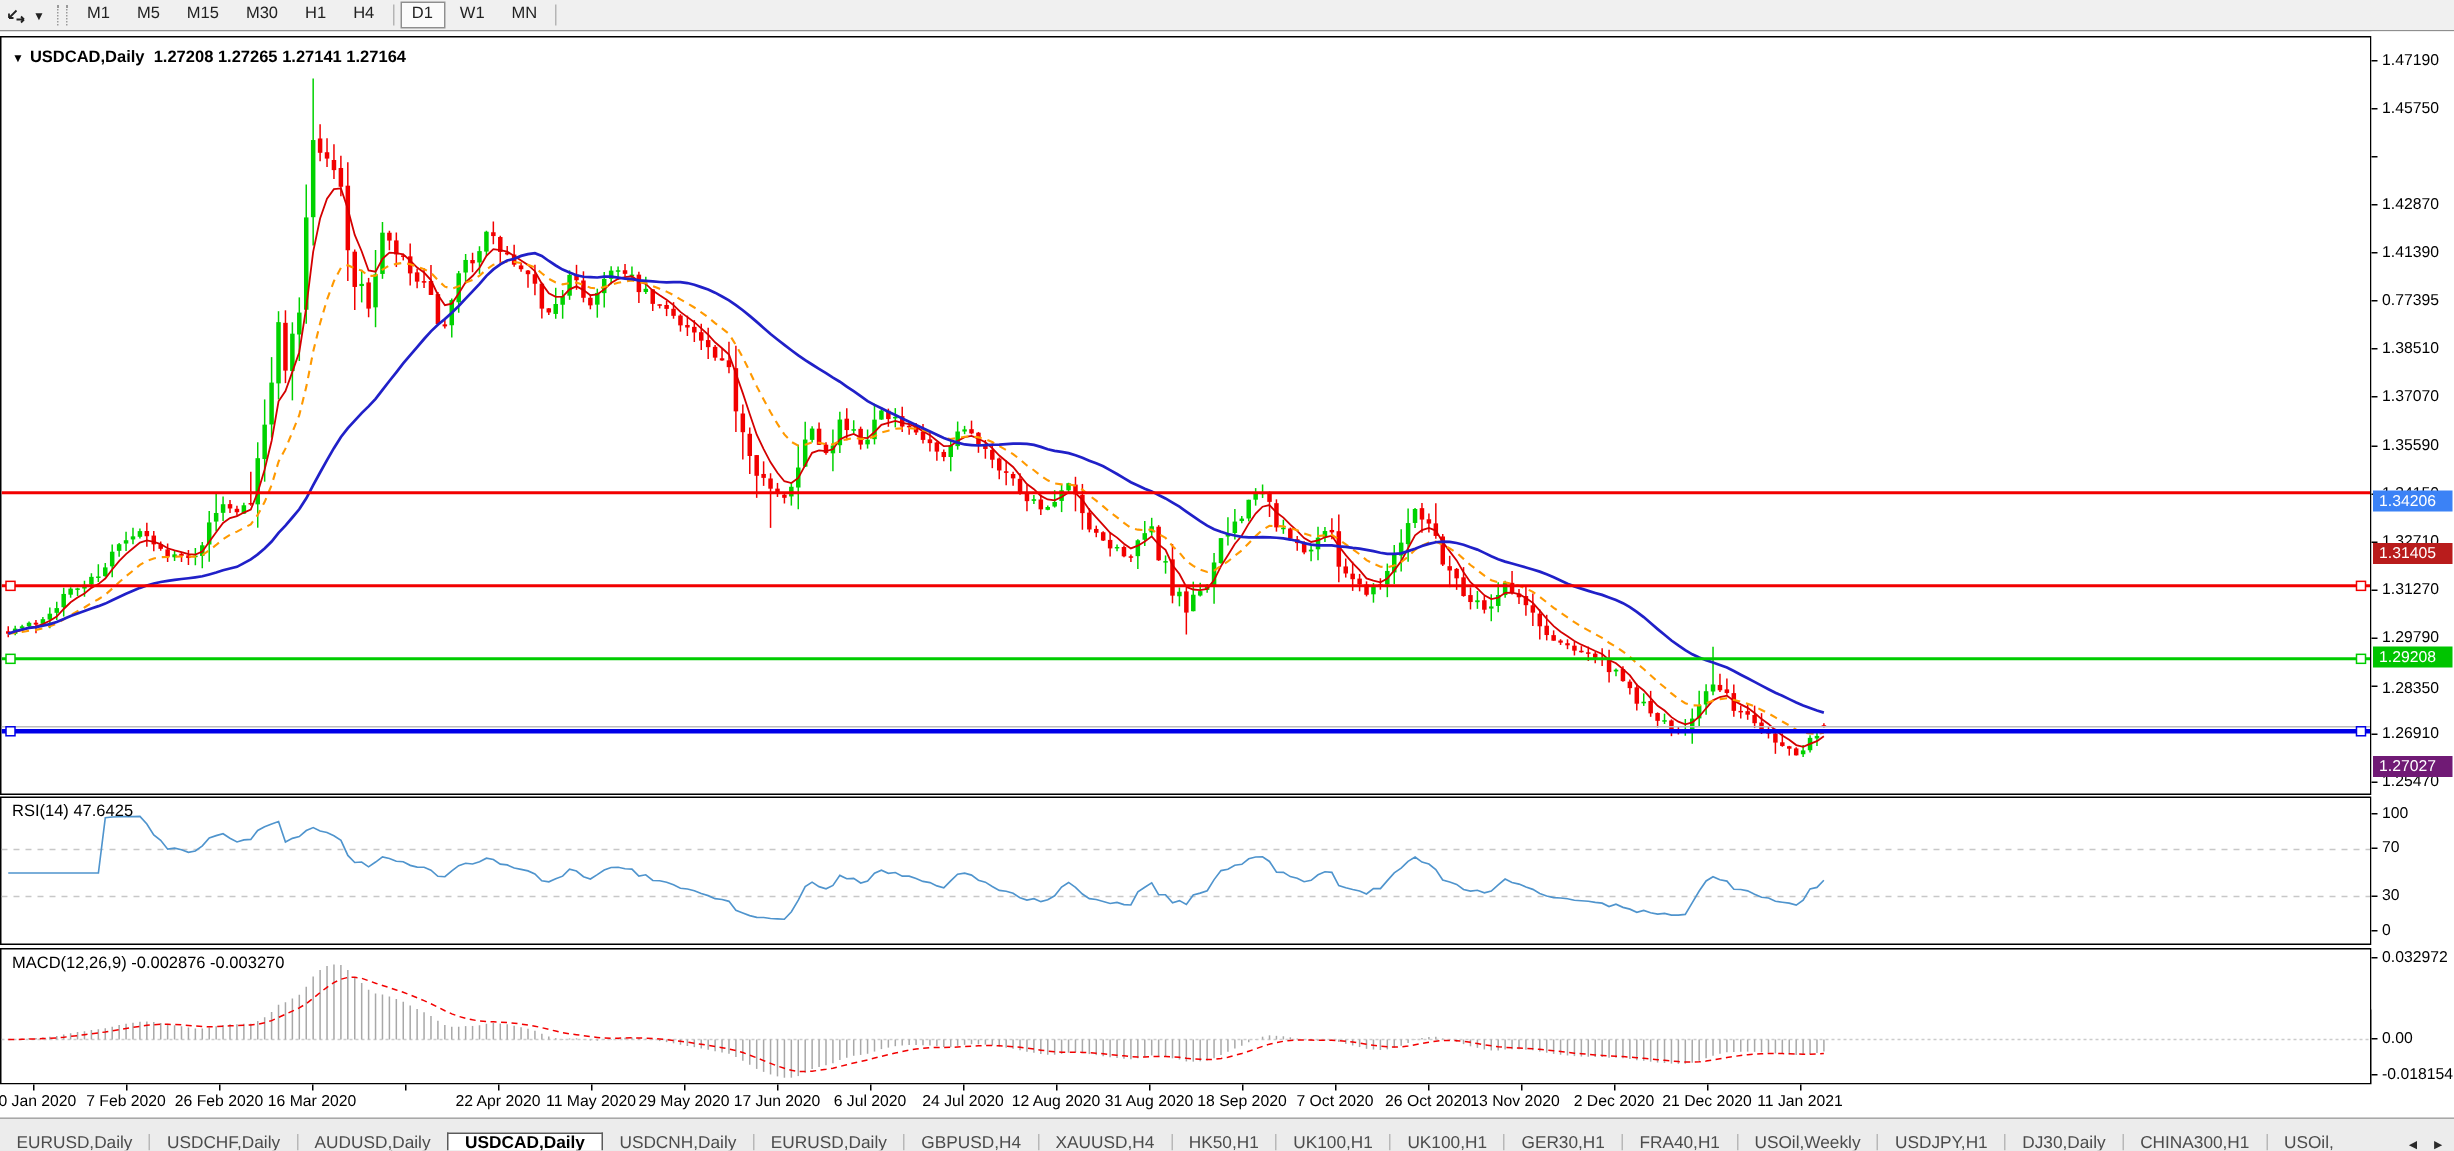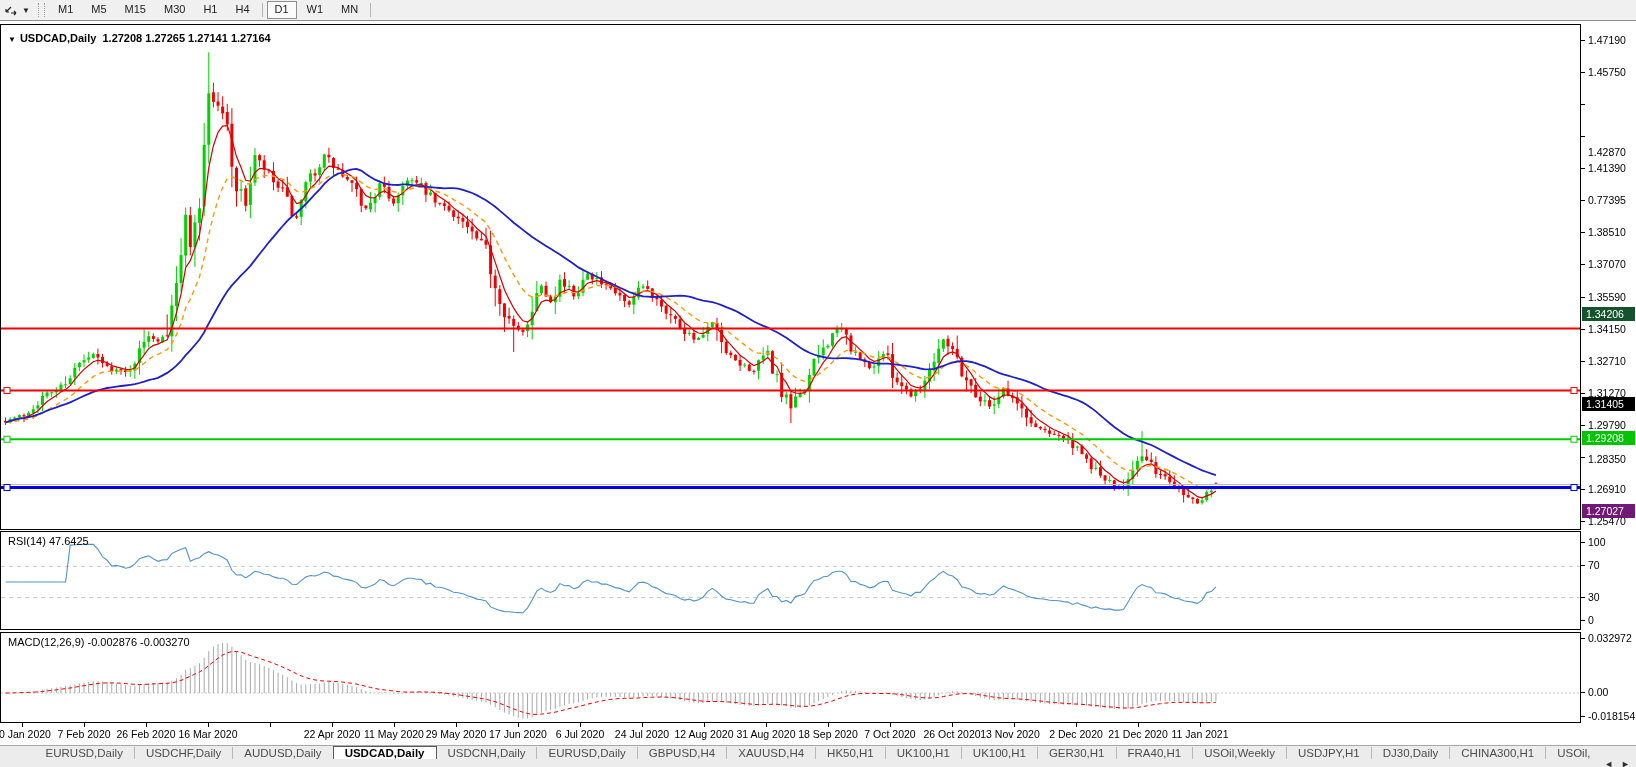--- a/index.html
+++ b/index.html
@@ -26,21 +26,21 @@
   .ax-lbl{position:absolute;left:7px;font-size:10.5px;color:#000;white-space:nowrap;}
   .ax-tick{position:absolute;left:0;width:4px;height:1px;background:#000;}
   .badge{position:absolute;left:1px;height:14px;line-height:14px;padding:0 3px 0 4px;font-size:10.5px;
          color:#fff;z-index:6;min-width:46px;}
   
   #date-row{position:absolute;left:0;top:702px;width:1636px;height:22px;background:#fff;}
   .d-lbl{position:absolute;top:5px;font-size:10.5px;color:#000;white-space:nowrap;transform:translateX(-50%);}
   .d-tick{position:absolute;top:0;width:1px;height:4px;background:#000;}
   
   #tabbar{position:absolute;left:0;top:745px;width:1636px;height:22px;background:#ececec;
-          border-top:1px solid #a8a8a8;display:flex;align-items:center;overflow:hidden;flex-direction:column;}
+          border-top:1px solid #a8a8a8;display:flex;align-items:flex-end;overflow:hidden;}
   .tab{display:flex;align-items:center;padding:0 11px;font-size:11.5px;color:#4c4c4c;white-space:nowrap;cursor:default;}
   .tab.active{background:#ffffff;border:1px solid #5a5a5a;border-bottom:none;color:#000;font-weight:700;margin-top:0px;}
   .tab-sep{width:1px;height:12px;background:#b8b8b8;align-self:center;}
   #tab-arrows{margin-left:auto;display:flex;align-items:center;padding:0 6px;gap:8px;font-size:9px;color:#2b2b2b;}
 </style>
 </head>
 <body>
 
 <div id="app">
 
@@ -900,21 +900,21 @@
     </div>
 
     <div id="axis-strip">
         <div class="ax-tick" style="top: 19px;"></div>
         <div class="ax-lbl" style="top: 13px;">1.47190</div>
         <div class="ax-tick" style="top: 51.0667px;"></div>
         <div class="ax-lbl" style="top: 45.0667px;">1.45750</div>
         <div class="ax-tick" style="top: 83.1333px;"></div>
         <div class="ax-lbl" style="top: 89px; margin-left: 48px;">1.44310</div>
         <div class="ax-tick" style="top: 115.2px;"></div>
-        <div class="ax-lbl" style="top: 109.2px; margin-top: 16px;">1.42870</div>
+        <div class="ax-lbl" style="top: 109.2px;">1.42870</div>
         <div class="ax-tick" style="top: 147.267px;"></div>
         <div class="ax-lbl" style="top: 141.267px;">1.41390</div>
         <div class="ax-tick" style="top: 179.333px;"></div>
         <div class="ax-lbl" style="top: 173.333px;">0.77395</div>
         <div class="ax-tick" style="top: 211.4px;"></div>
         <div class="ax-lbl" style="top: 205.4px;">1.38510</div>
         <div class="ax-tick" style="top: 243.467px;"></div>
         <div class="ax-lbl" style="top: 237.467px;">1.37070</div>
         <div class="ax-tick" style="top: 275.533px;"></div>
         <div class="ax-lbl" style="top: 269.533px;">1.35590</div>
@@ -925,22 +925,22 @@
         <div class="ax-tick" style="top: 371.733px;"></div>
         <div class="ax-lbl" style="top: 365.733px;">1.31270</div>
         <div class="ax-tick" style="top: 403.8px;"></div>
         <div class="ax-lbl" style="top: 397.8px;">1.29790</div>
         <div class="ax-tick" style="top: 435.867px;"></div>
         <div class="ax-lbl" style="top: 432px;">1.28350</div>
         <div class="ax-tick" style="top: 467.933px;"></div>
         <div class="ax-lbl" style="top: 461.933px;">1.26910</div>
         <div class="ax-tick" style="top: 500px;"></div>
         <div class="ax-lbl" style="top: 494px;">1.25470</div>
-        <div class="badge" style="top: 286px; background: #14532d;">1.34206</div>
-        <div class="badge" style="top: 376px; background: #000000;">1.31405</div>
+        <div class="badge" style="top: 306px; background: #3b82f6;">1.34206</div>
+        <div class="badge" style="top: 341px; background: #b91c1c;">1.31405</div>
         <div class="badge" style="top: 410.22px; background: rgb(0, 196, 0);">1.29208</div>
         <div class="badge" style="top: 483px; background: #701a75;">1.27027</div>
         <div class="ax-tick" style="top: 521px;"></div>
         <div class="ax-lbl" style="top: 515px;">100</div>
         <div class="ax-tick" style="top: 544.4px;"></div>
         <div class="ax-lbl" style="top: 538.4px;">70</div>
         <div class="ax-tick" style="top: 575.6px;"></div>
         <div class="ax-lbl" style="top: 569.6px;">30</div>
         <div class="ax-tick" style="top: 599px;"></div>
         <div class="ax-lbl" style="top: 593px;">0</div>

